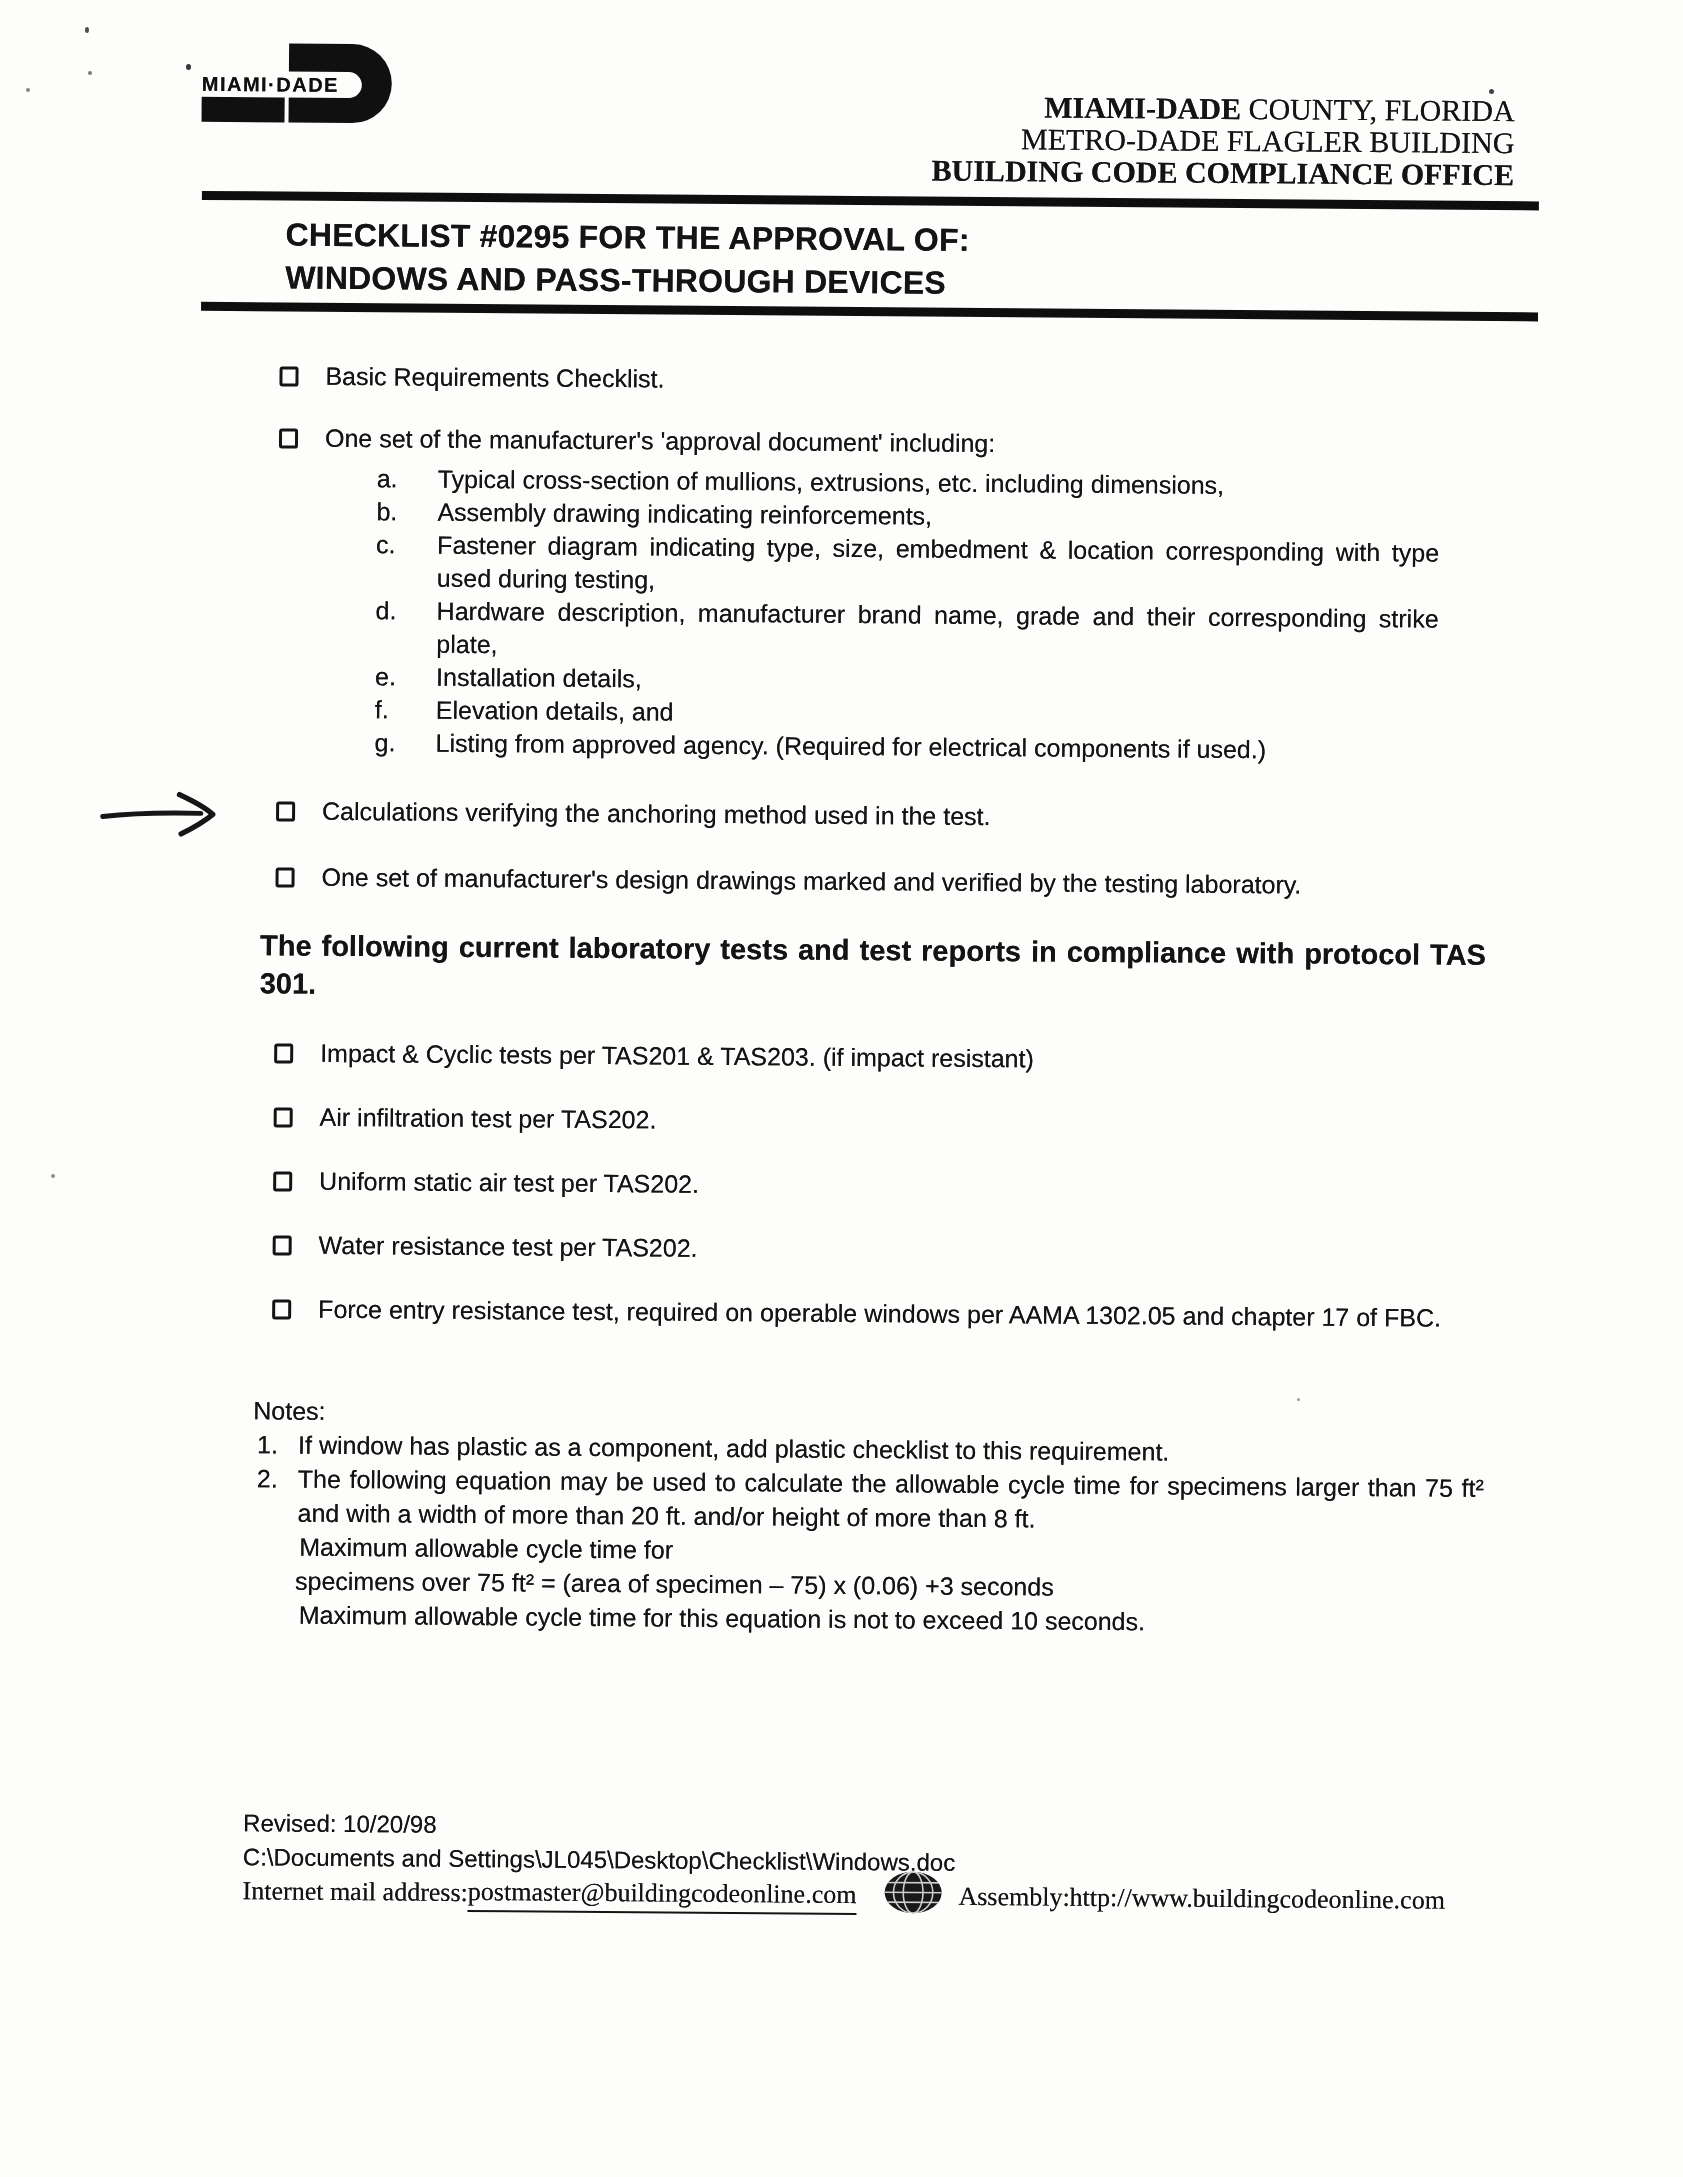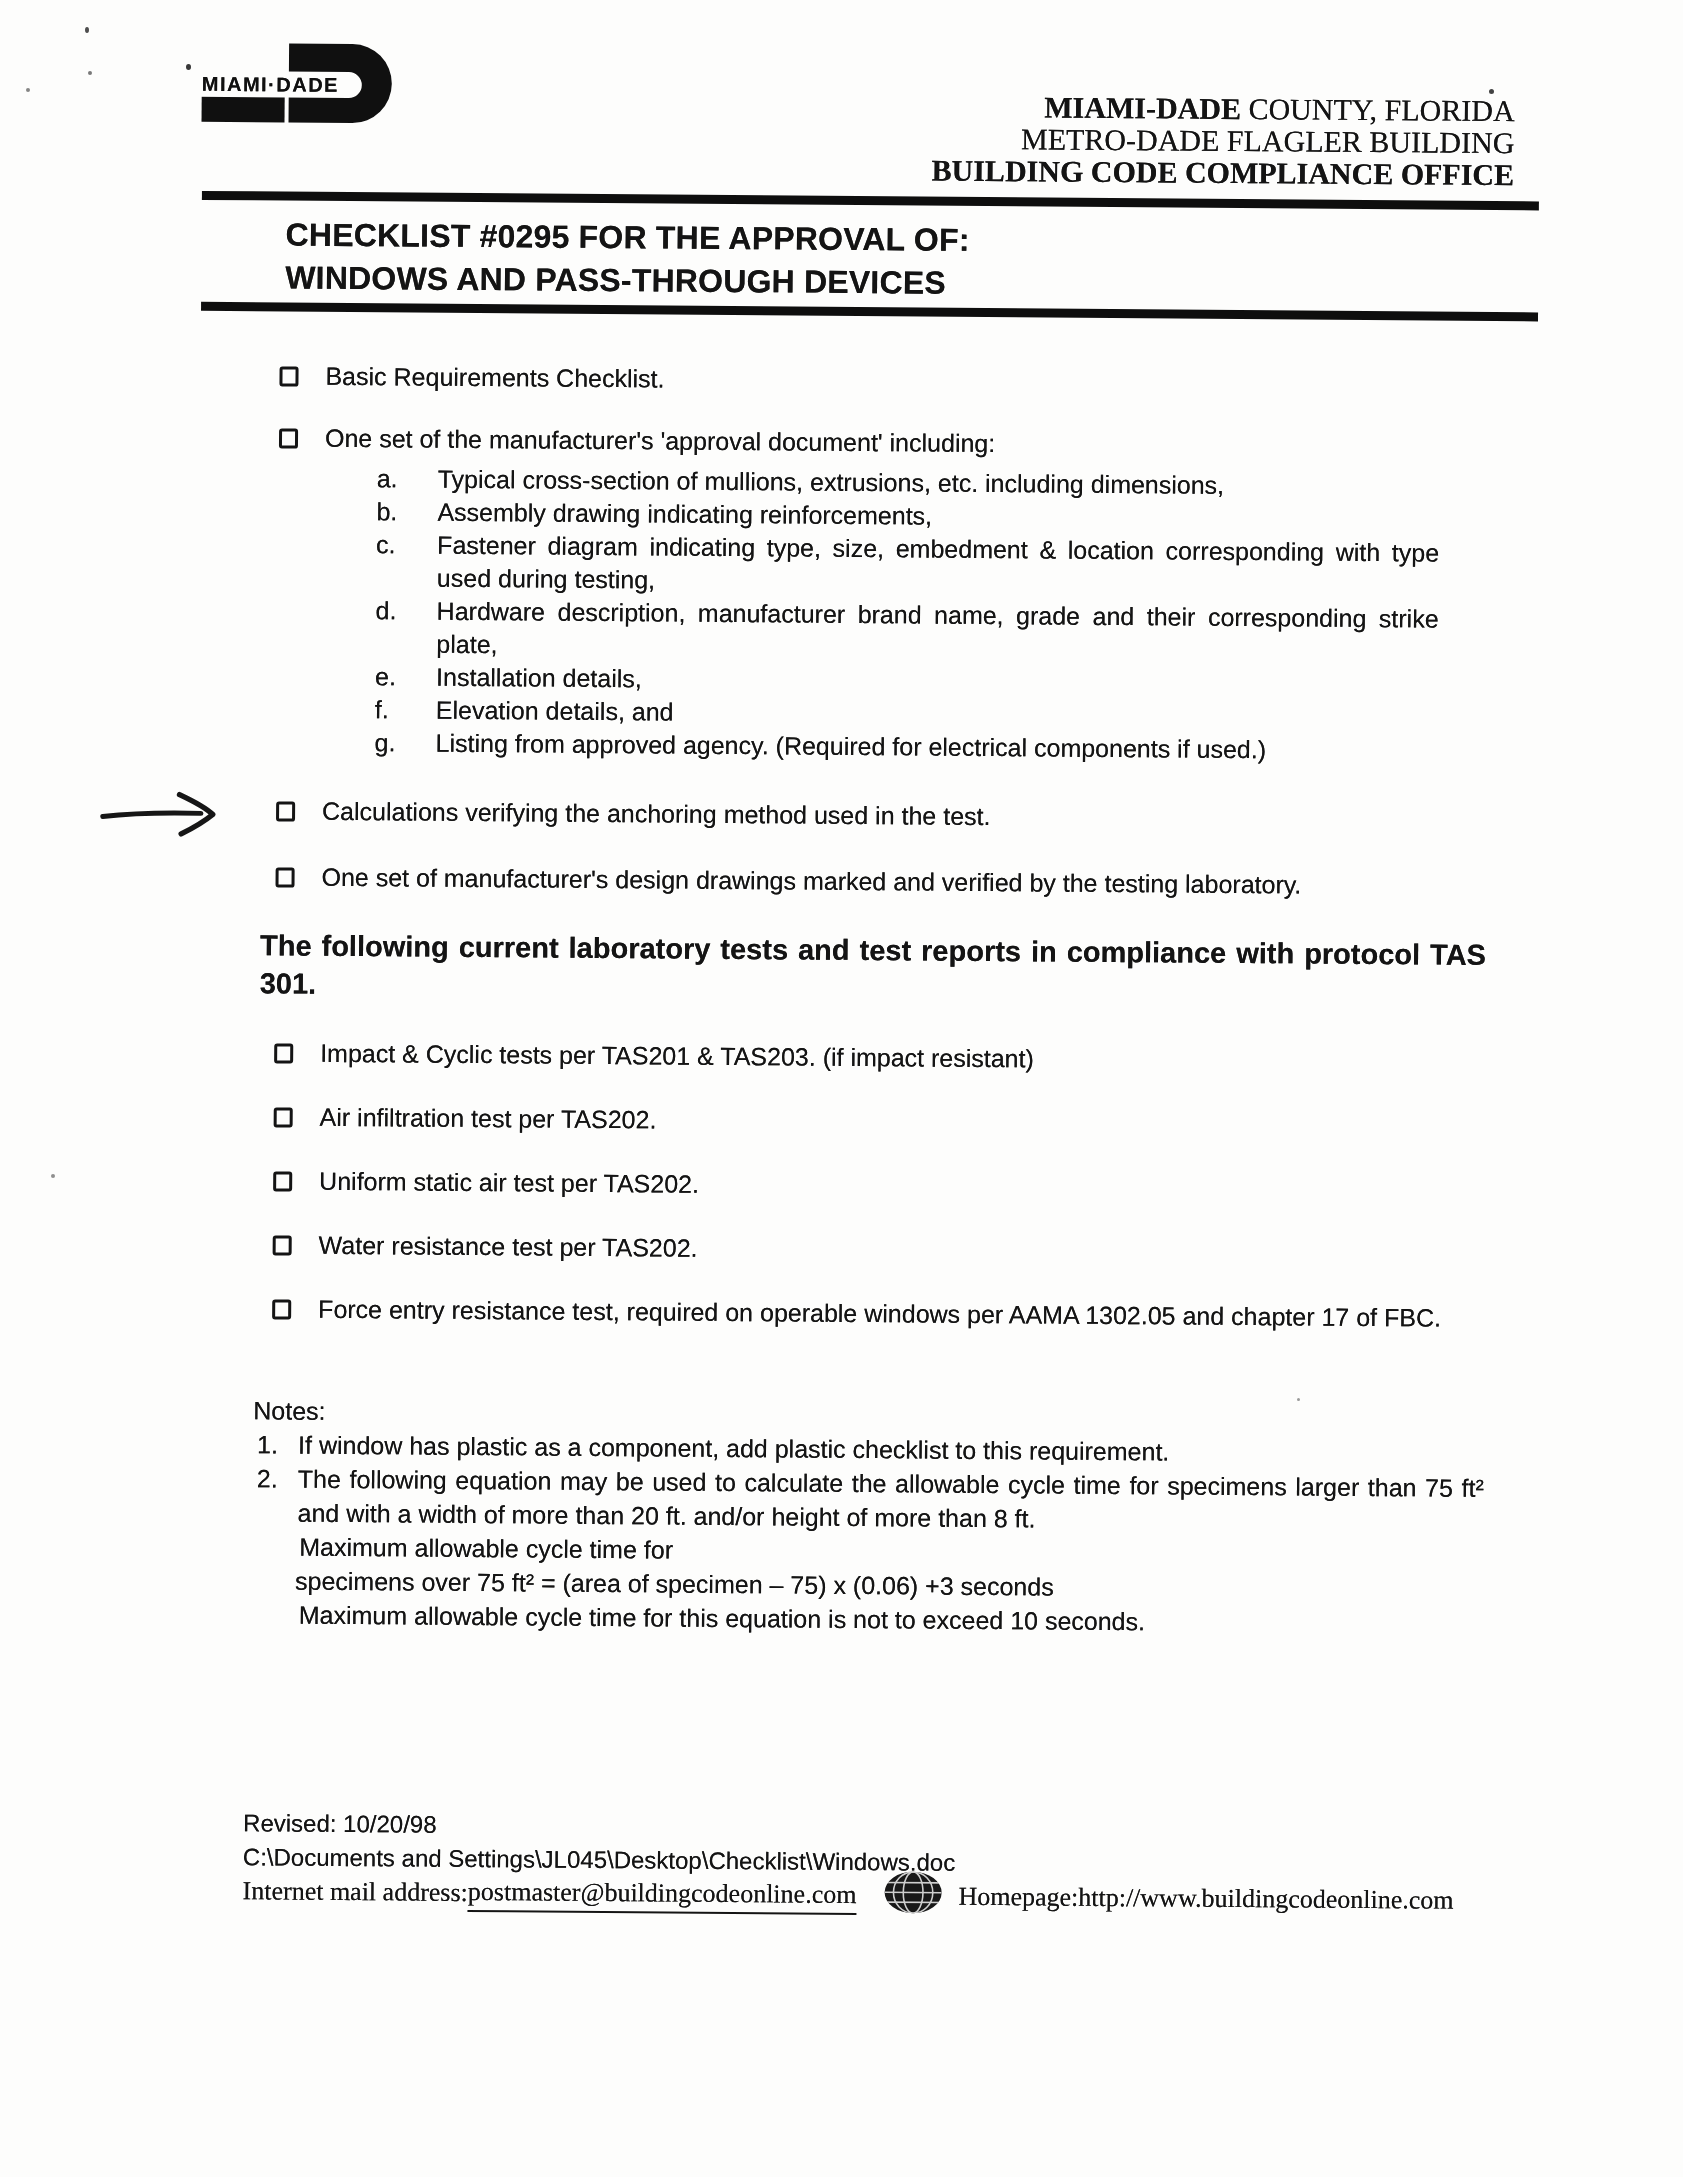--- a/index.html
+++ b/index.html
@@ -217,21 +217,21 @@
             </defs>
           <ellipse cx="31" cy="23" rx="29" ry="21" fill="#181818"></ellipse>
           <g clip-path="url(#gclip)" stroke="#efefef" stroke-width="1.6" fill="none" opacity="0.85">
             <ellipse cx="31" cy="23" rx="10" ry="21"></ellipse>
             <ellipse cx="31" cy="23" rx="20" ry="21"></ellipse>
             <line x1="2" y1="13" x2="60" y2="13"></line>
             <line x1="2" y1="23" x2="60" y2="23"></line>
             <line x1="2" y1="33" x2="60" y2="33"></line>
           </g>
         </svg>
-        <span>Homepage: </span>
+        <span>Assembly: </span>
           <span>http://www.buildingcodeonline.com</span>
       </div>
 
     </div>
   </div>
 
   <div class="speck" style="left:85px;top:27px;width:4px;height:6px;opacity:.8;"></div>
   <div class="speck" style="left:88px;top:71px;width:4px;height:4px;opacity:.6;"></div>
   <div class="speck" style="left:26px;top:88px;width:4px;height:4px;opacity:.55;"></div>
   <div class="speck" style="left:186px;top:64px;width:5px;height:6px;opacity:.9;"></div>

